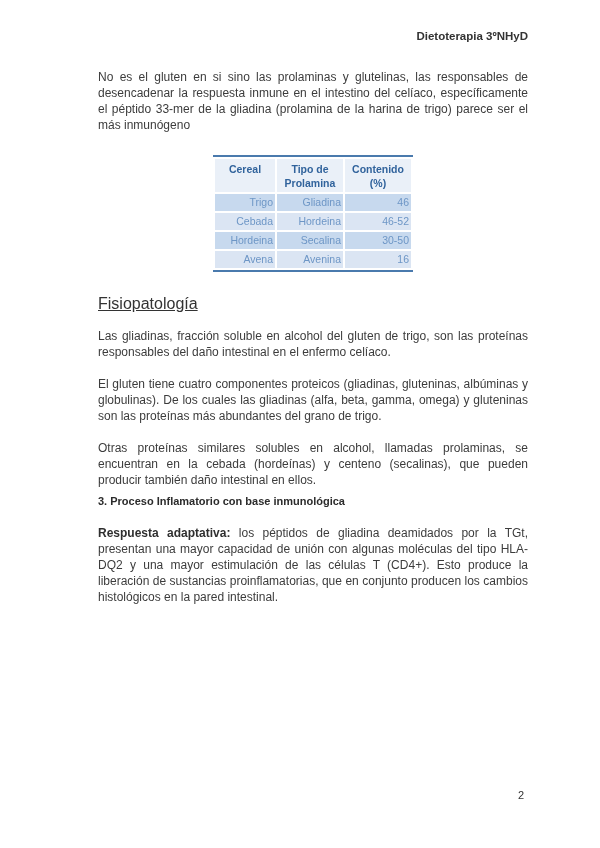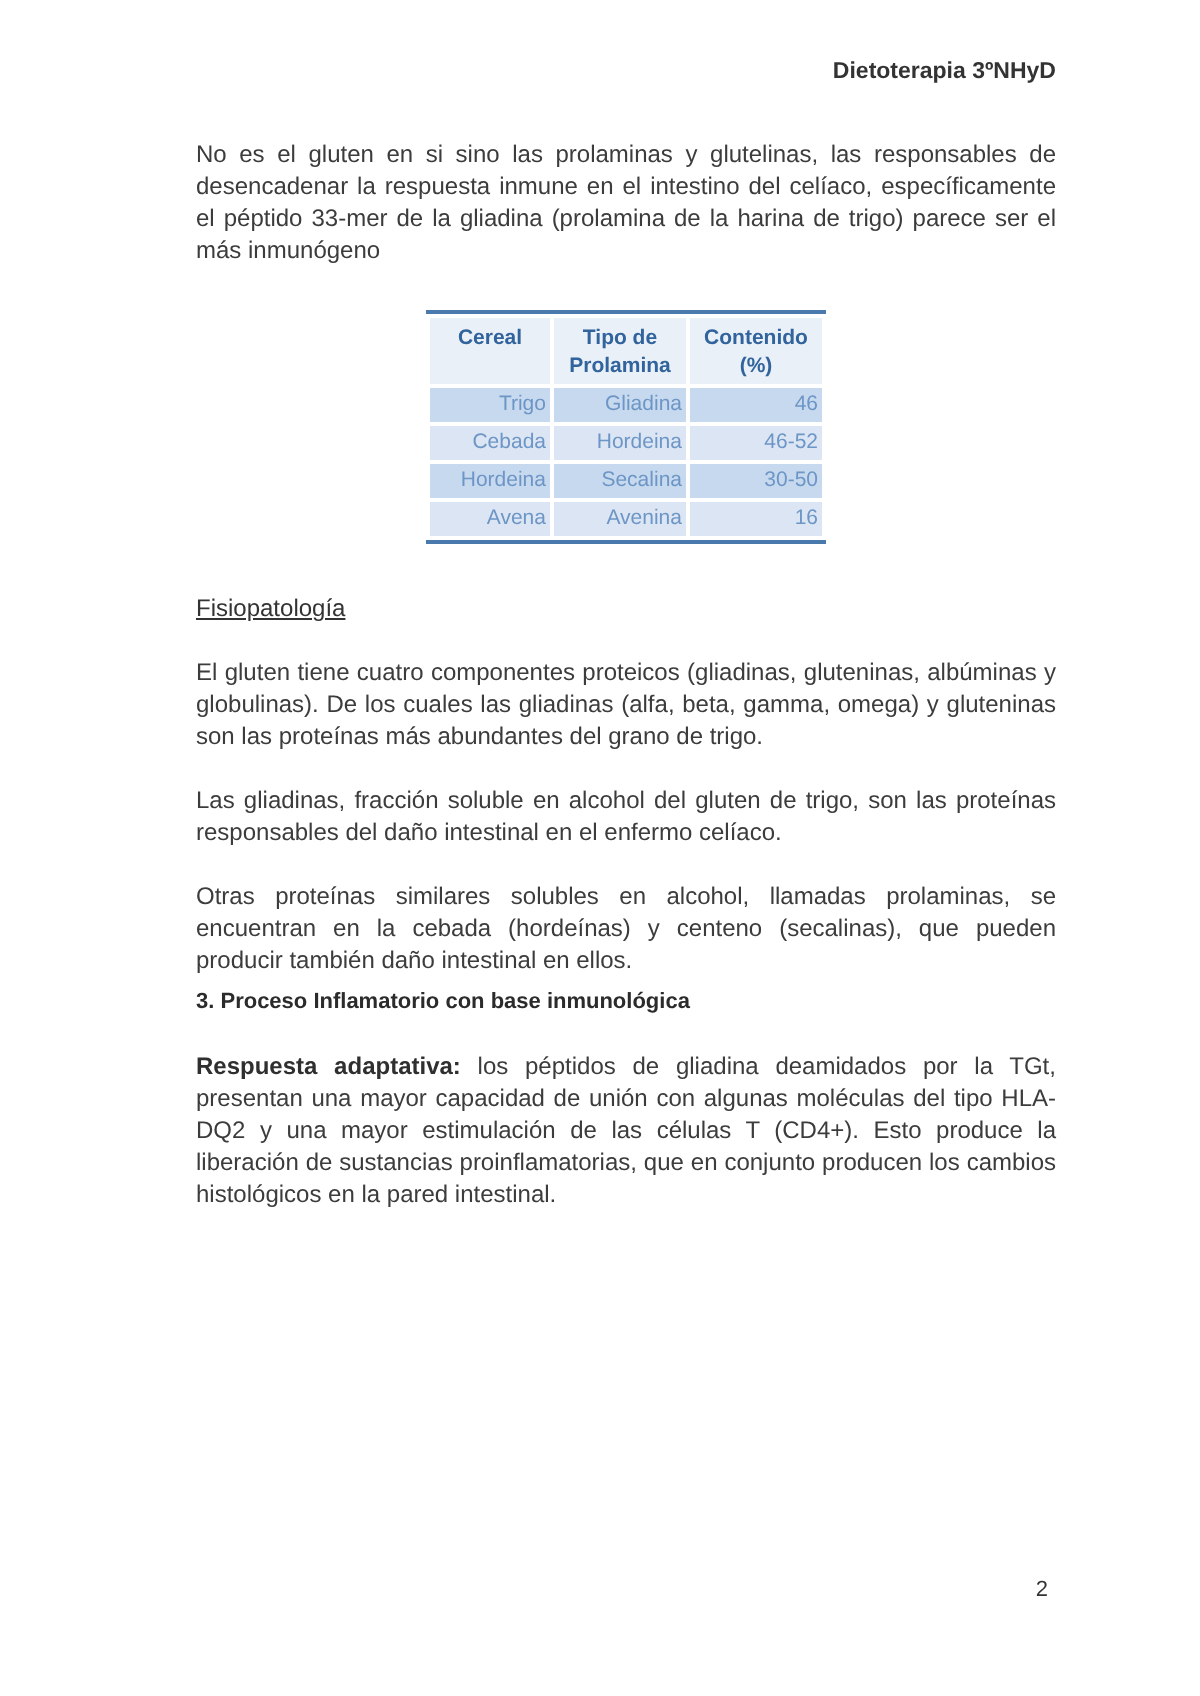--- a/index.html
+++ b/index.html
@@ -75,21 +75,21 @@
     color:var(--table-body-text);
     font-size:10.5px;
     line-height:13px;
     padding:2px 2px;
     text-align:right;
   }
   table.prolamin tr.odd td{background:var(--table-row-odd);}
   table.prolamin tr.even td{background:var(--table-row-even);}
   .section-title{
     margin-top:24px;
-    font-size:12px;
+    font-size:16px;
     line-height:16px;
     text-decoration:underline;
     color:#333333;
   }
   .num-heading{
     margin:5px 0 0 0;
     font-size:11px;
     line-height:16px;
     font-weight:bold;
     color:#2b2b2b;
@@ -142,23 +142,23 @@
           <td>Avena</td>
           <td>Avenina</td>
           <td>16</td>
         </tr>
       </tbody>
     </table>
   </div>
 
   <div class="section-title">Fisiopatología</div>
 
+  <p class="body-p">Las gliadinas, fracción soluble en alcohol del gluten de trigo, son las proteínas responsables del daño intestinal en el enfermo celíaco.</p>
+
   <p class="body-p">El gluten tiene cuatro componentes proteicos (gliadinas, gluteninas, albúminas y globulinas). De los cuales las gliadinas (alfa, beta, gamma, omega) y gluteninas son las proteínas más abundantes del grano de trigo.</p>
-
-  <p class="body-p">Las gliadinas, fracción soluble en alcohol del gluten de trigo, son las proteínas responsables del daño intestinal en el enfermo celíaco.</p>
 
   <p class="body-p">Otras proteínas similares solubles en alcohol, llamadas prolaminas, se encuentran en la cebada (hordeínas) y centeno (secalinas), que pueden producir también daño intestinal en ellos.</p>
 
 
   <div class="num-heading">3. Proceso Inflamatorio con base inmunológica</div>
 
 
   <p class="body-p"><span class="lead">Respuesta adaptativa:</span> <span>los péptidos de gliadina deamidados por la TGt, presentan una mayor capacidad de unión con algunas moléculas del tipo HLA-DQ2 y una mayor estimulación de las células T (CD4+). Esto produce la liberación de sustancias proinflamatorias, que en conjunto producen los cambios histológicos en la pared intestinal.</span></p>
 
   <div class="page-number">2</div>

